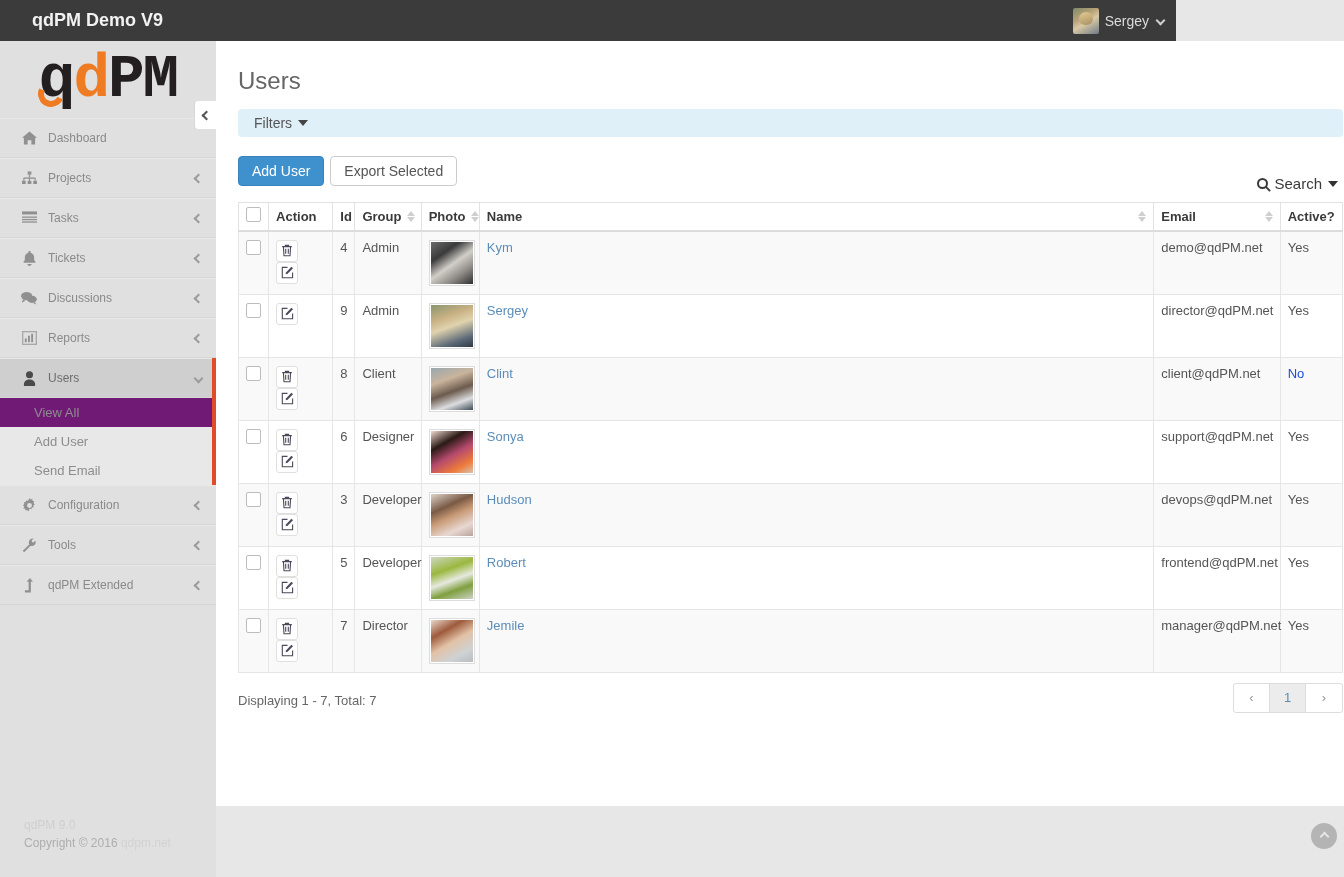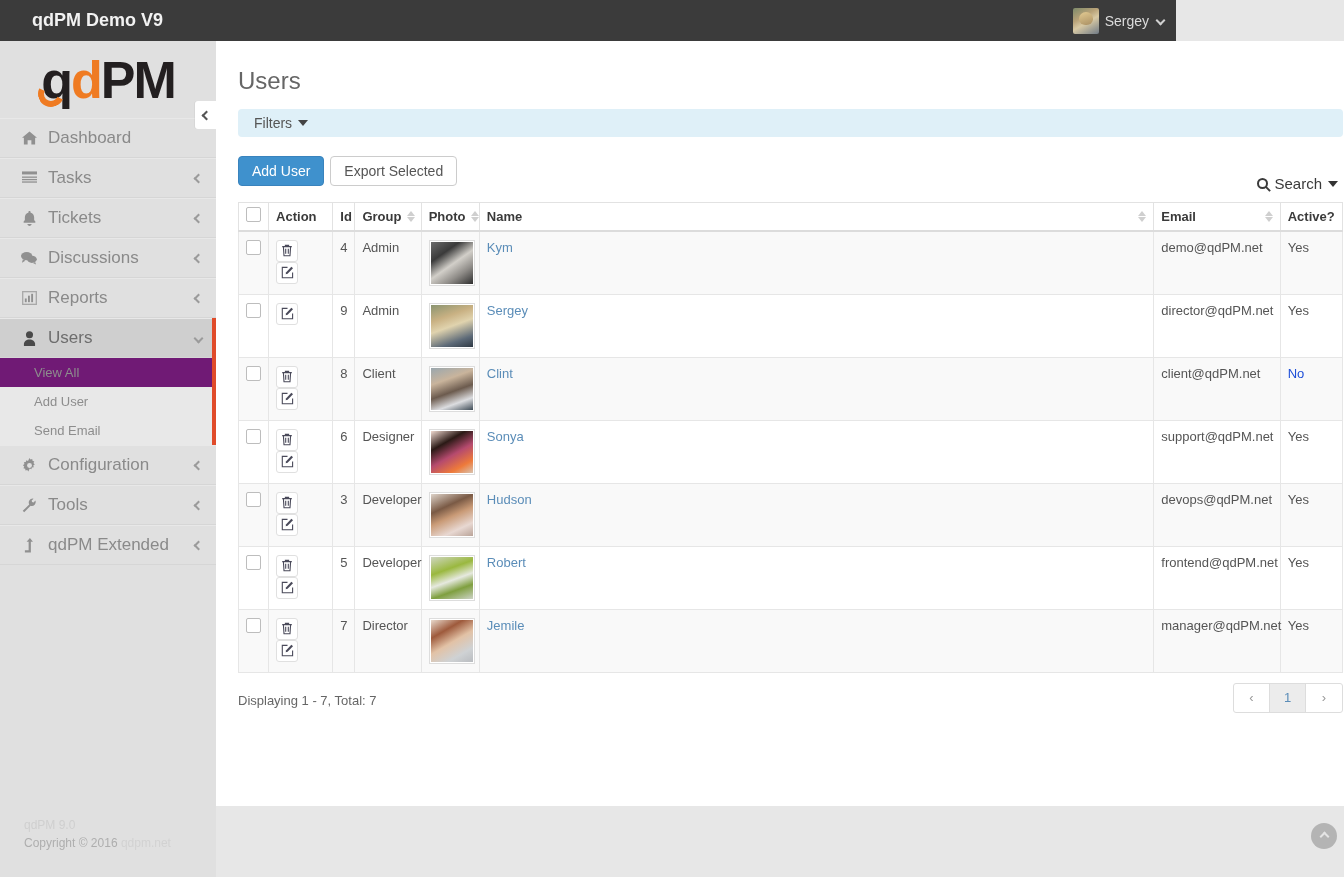--- a/index.html
+++ b/index.html
@@ -52,22 +52,22 @@
   
   #sidebar {
     position:absolute; left:0; top:41px; width:216px; height:836px;
     background:#e0e0e0;
   }
   #logo-box {
     height:77px; display:flex; align-items:center; justify-content:center;
     position:relative;
   }
   #logo {
-    font-size:52px; line-height:52px; letter-spacing:-2px;
-    font-family:Liberation Sans, sans-serif; font-weight:bold;
+    font-size:61px; line-height:52px; letter-spacing:-2px;
+    font-family:Liberation Mono, monospace; font-weight:bold;
   }
   #logo .q { color:#231f20; position:relative; }
   #logo .d { color:#ef7b22; }
   #logo .pm { color:#231f20; }
   #logo-arc {
     position:absolute; left:38px; top:40px; width:26px; height:26px;
     border:6px solid #ef7b22; border-radius:50%;
     border-right-color:transparent; border-top-color:transparent;
     transform:rotate(-20deg);
   }
@@ -75,21 +75,21 @@
     position:absolute; left:195px; top:60px; width:22px; height:28px;
     background:#fff; border-radius:3px 0 0 3px;
     display:flex; align-items:center; justify-content:center;
     color:#555; cursor:pointer; z-index:5;
     box-shadow:-1px 0 0 rgba(0,0,0,.04);
   }
   .nav-item {
     height:40px; display:flex; align-items:center; padding:0 14px 0 18px;
     border-bottom:1px solid #d6d6d6; border-top:1px solid #e8e8e8;
     color:#8a8a8a; cursor:pointer; position:relative;
-    font-size:17px;
+    font-size:12px;
   }
   .nav-item .ni-icon {
     width:22px; display:flex; align-items:center; justify-content:center;
     color:#909090; margin-right:8px; font-size:15px;
   }
   .nav-item .ni-label { flex:1; white-space:nowrap; }
   .nav-item .ni-arrow { color:#9b9b9b; }
   .nav-item.active {
     background:#cfcfcf; color:#6d6d6d;
   }
@@ -262,20 +262,37 @@
 
   <div class="nav-item">
     <span class="ni-icon">
       <svg width="15" height="14" viewBox="0 0 16 14">
           <path fill="#909090" d="M8 0 0 6.6h2V14h4V9.4h4V14h4V6.6h2L8 0z"></path>
         </svg>
     </span>
     <span class="ni-label">Dashboard</span>
   </div>
 
+  <div class="nav-item">
+    <span class="ni-icon">
+      <svg width="15" height="14" viewBox="0 0 16 14">
+          <rect x="6" y="0" width="4" height="3.4" fill="#909090"></rect>
+          <rect x="0" y="10" width="4" height="3.4" fill="#909090"></rect>
+          <rect x="6" y="10" width="4" height="3.4" fill="#909090"></rect>
+          <rect x="12" y="10" width="4" height="3.4" fill="#909090"></rect>
+          <rect x="7.3" y="3.4" width="1.4" height="3" fill="#909090"></rect>
+          <rect x="1.8" y="6.4" width="12.4" height="1.4" fill="#909090"></rect>
+          <rect x="1.4" y="7" width="1.2" height="3" fill="#909090"></rect>
+          <rect x="7.4" y="7" width="1.2" height="3" fill="#909090"></rect>
+          <rect x="13.4" y="7" width="1.2" height="3" fill="#909090"></rect>
+        </svg>
+    </span>
+    <span class="ni-label">Projects</span>
+    <span class="ni-arrow chev chev-left"></span>
+  </div>
 
   <div class="nav-item">
     <span class="ni-icon">
       <svg width="15" height="14" viewBox="0 0 16 14">
           <rect x="0" y="0" width="16" height="3.2" fill="#909090"></rect>
           <rect x="0" y="5.4" width="16" height="1.4" fill="#909090"></rect>
           <rect x="0" y="8" width="16" height="1.4" fill="#909090"></rect>
           <rect x="0" y="10.6" width="16" height="1.4" fill="#909090"></rect>
         </svg>
     </span>

